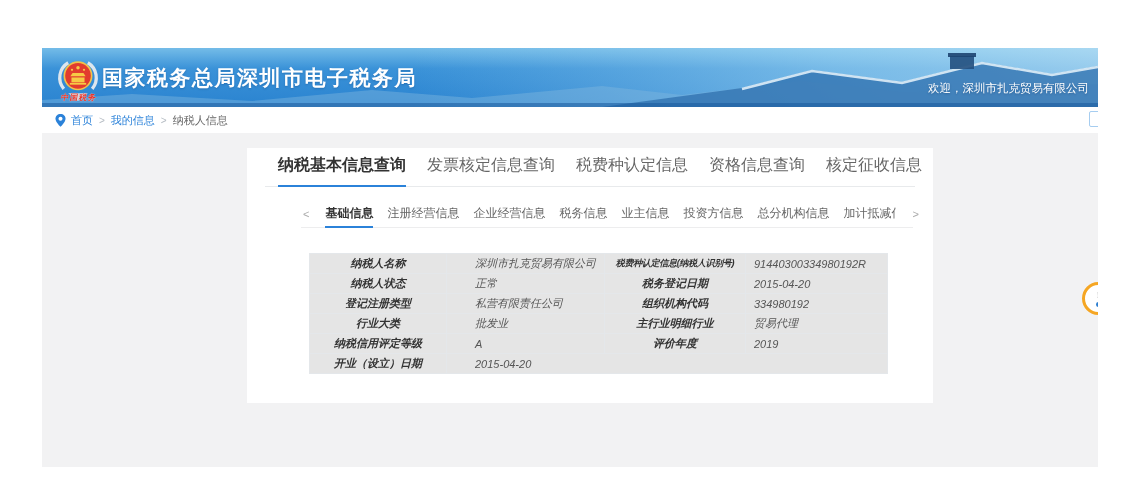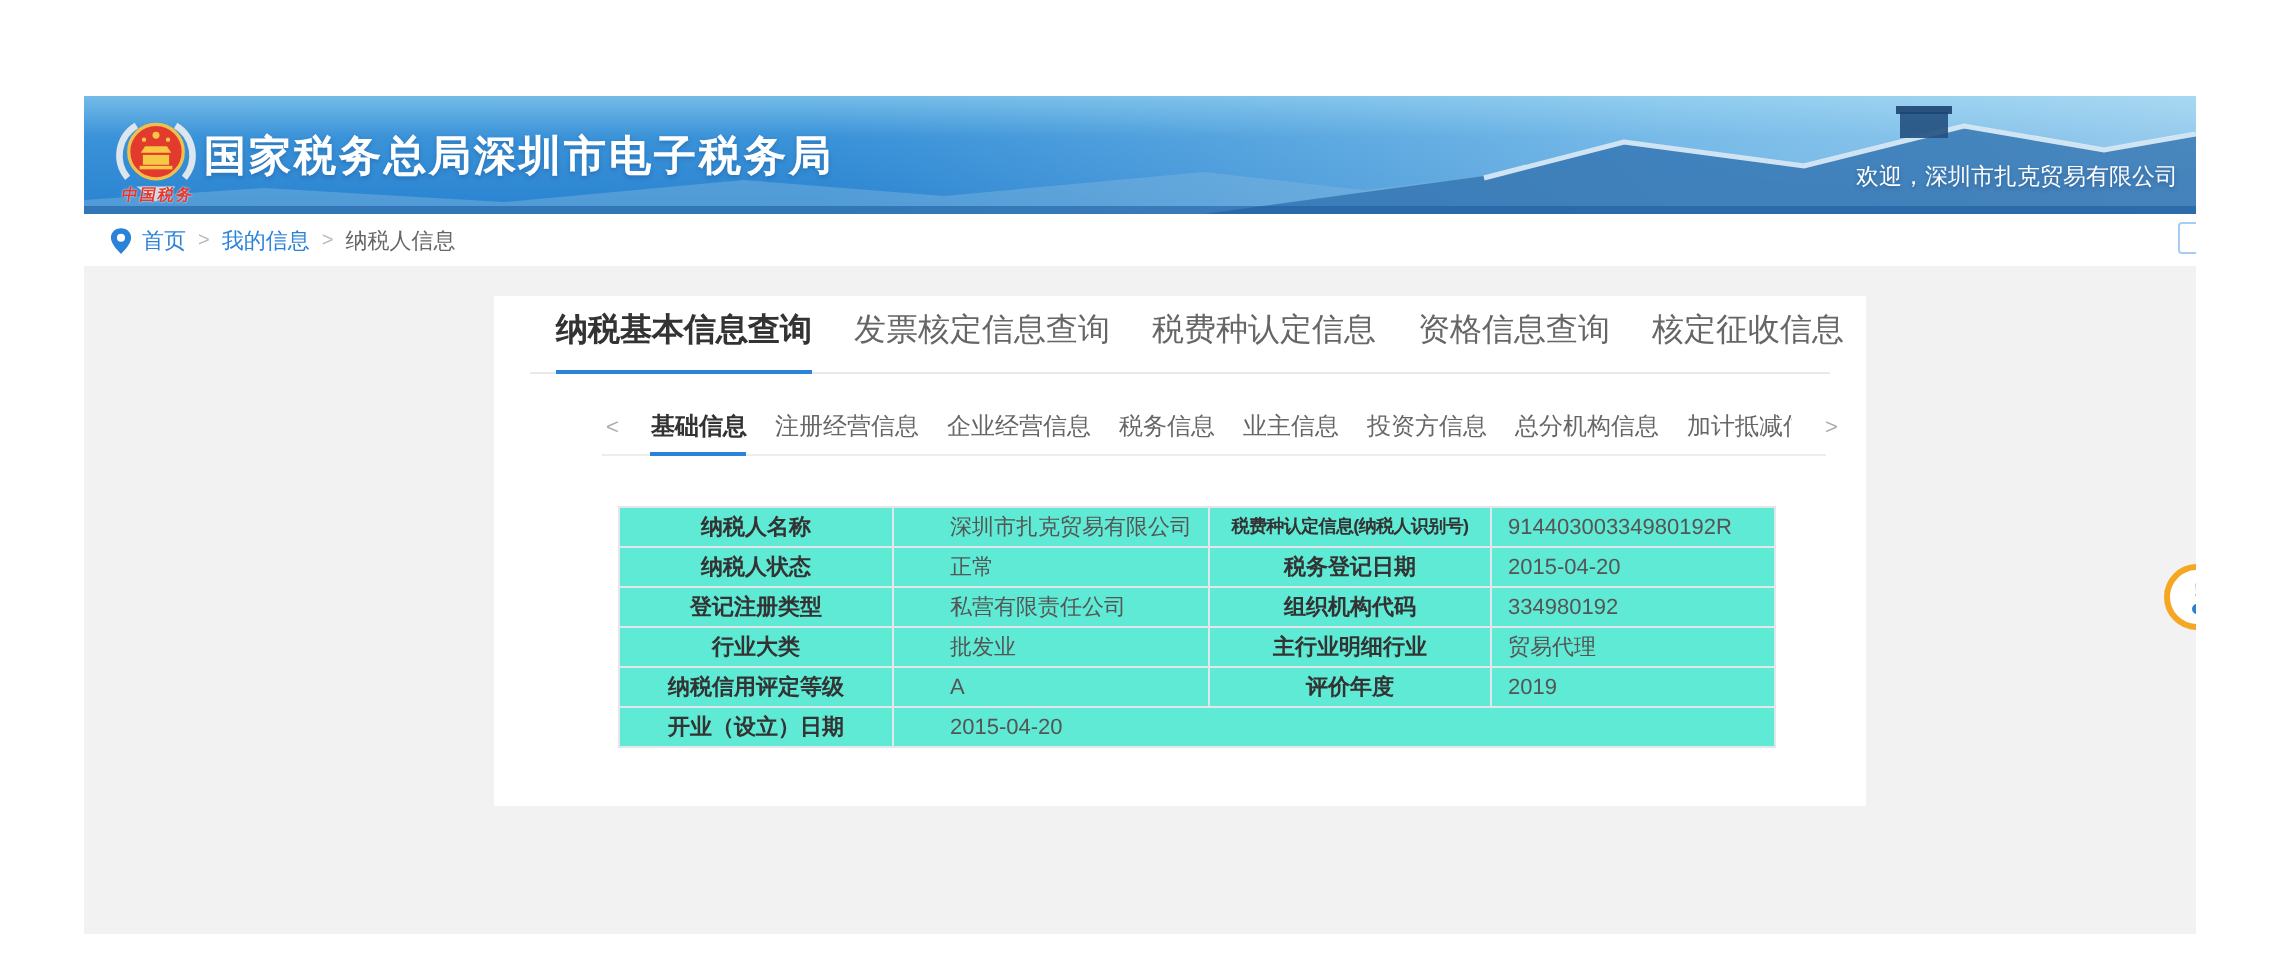--- a/index.html
+++ b/index.html
@@ -49,21 +49,21 @@
   .subarrow { color:#aaa; font-size:11px; cursor:pointer; padding:0 2px; flex:none; }
   .subtab { position:relative; font-size:12px; color:#666; height:100%; line-height:26px;
     cursor:pointer; white-space:nowrap; flex:none; }
   .subtab.active { color:#333; font-weight:bold; }
   .subtab.active::after { content:""; position:absolute; left:0; right:0; bottom:-1px;
     height:2px; background:#2b82d9; }
   .subtab.clipped { max-width:53px; overflow:hidden; }
 
   .infotable { position:absolute; left:62px; top:105px; border-collapse:collapse; }
   .infotable td { border:1px solid #e4e7ea; height:20px; font-size:11px;
-    padding:0 8px; background:#5eead4; white-space:nowrap; overflow:hidden; }
+    padding:0 8px; background:#e5e5e5; white-space:nowrap; overflow:hidden;font-style:italic; }
   .infotable td.lbl { width:137px; text-align:center; color:#333; font-weight:bold; }
   .infotable td.lbl2 { width:141px; text-align:center; color:#333; font-weight:bold; }
   .infotable td.small { font-size:9px; letter-spacing:-0.3px; padding:0 2px; }
   .infotable td.val { width:147px; text-align:left; color:#555; font-weight:normal;padding-left:28px; }
   .infotable td.val2 { width:142px; text-align:left; color:#555; font-weight:normal; }
 
   
   .float-widget { position:absolute; right:-17px; top:234px; width:33px; height:33px;
     background:#fff; border:3px solid #f5a623; border-radius:50%; cursor:pointer;
     display:flex; flex-direction:column; align-items:center; justify-content:center; }

